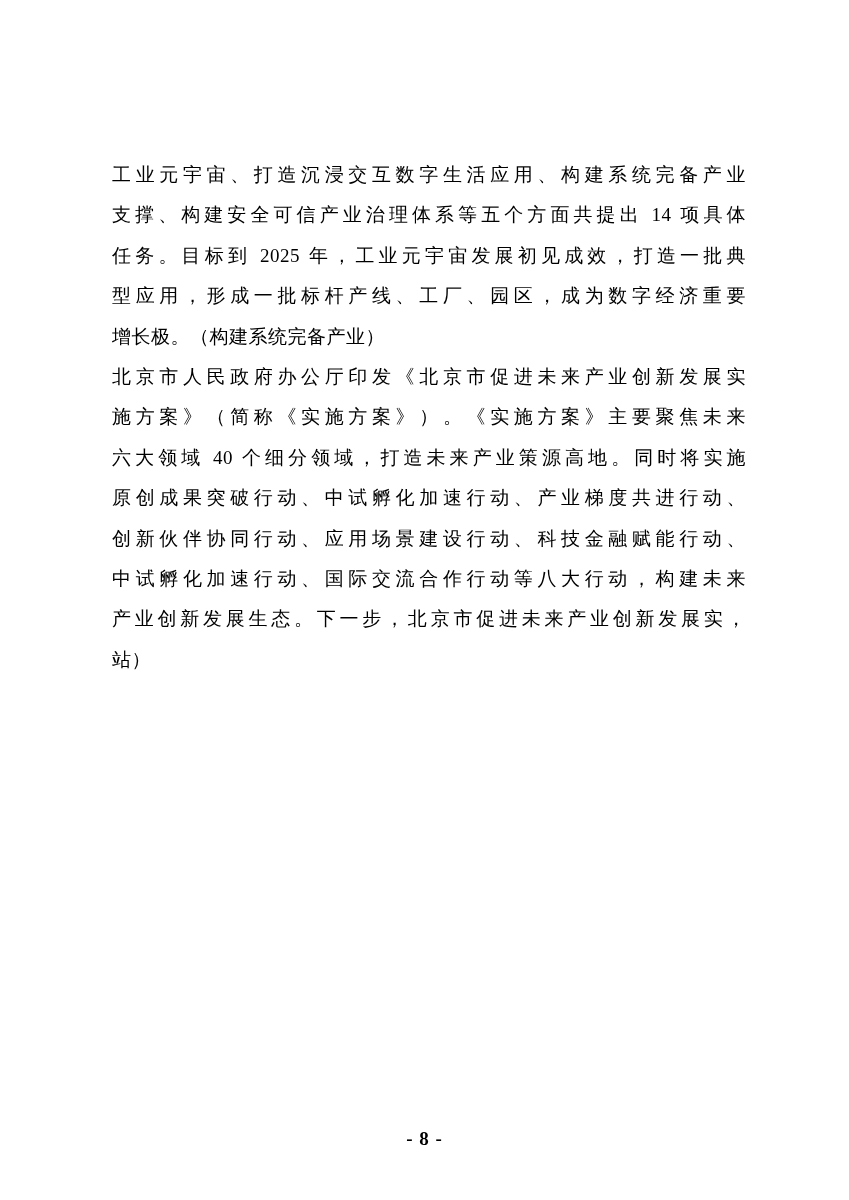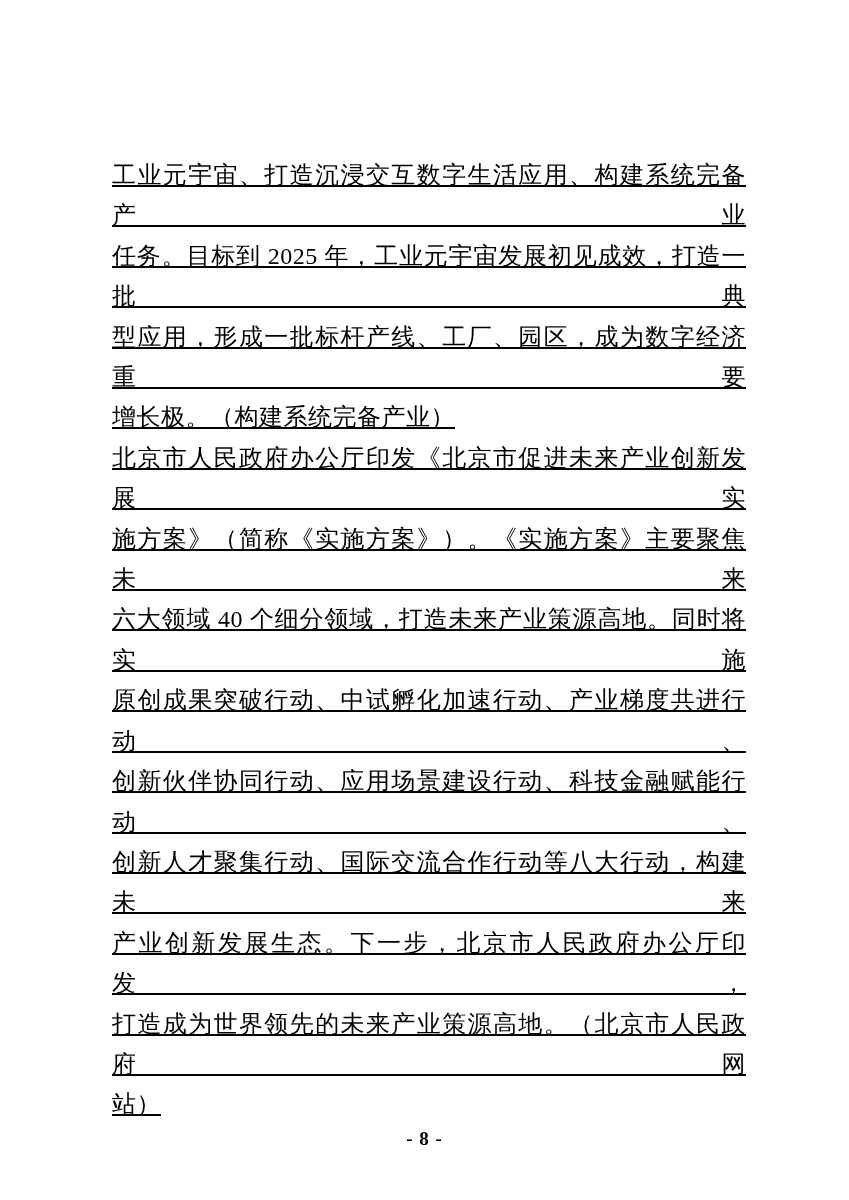--- a/index.html
+++ b/index.html
@@ -17,26 +17,25 @@
     inset: 0;
     background: #ffffff;
   }
   .text-block {
     position: absolute;
     left: 112px;
     top: 155px;
     width: 634px;
   }
   .line {
-    font-size: 24px;
+    font-size: 19px;
     line-height: 40.4px;
     text-align: justify;
     text-align-last: justify;
     letter-spacing: 0.5px;
-    text-decoration: underline;
   }
   .line.last {
     text-align-last: left;
   }
   .line.indent {
     text-indent: 2em;
   }
   .bold {
     font-weight: bold;
   }
@@ -55,34 +54,34 @@
 </style>
 </head>
 <body>
 
 <div class="page">
 
   <div class="text-block">
 
     <div>
       <div class="line">工业元宇宙、打造沉浸交互数字生活应用、构建系统完备产业</div>
+      <div class="line">支撑、构建安全可信产业治理体系等五个方面共提出 14 项具体</div>
       <div class="line">任务。目标到 2025 年，工业元宇宙发展初见成效，打造一批典</div>
       <div class="line">型应用，形成一批标杆产线、工厂、园区，成为数字经济重要</div>
       <div class="line last">增长极。（构建系统完备产业）</div>
     </div>
 
     <div>
       <div class="line">北京市人民政府办公厅印发《北京市促进未来产业创新发展实</div>
       <div class="line">施方案》（简称《实施方案》）。《实施方案》主要聚焦未来</div>
       <div class="line">六大领域 40 个细分领域，打造未来产业策源高地。同时将实施</div>
       <div class="line">原创成果突破行动、中试孵化加速行动、产业梯度共进行动、</div>
       <div class="line">创新伙伴协同行动、应用场景建设行动、科技金融赋能行动、</div>
-      <div class="line">创新人才聚集行动、国际交流合作行动等八大行动，构建未来</div>
-      <div class="line">产业创新发展生态。下一步，北京市人民政府办公厅印发，</div>
-      <div class="line">打造成为世界领先的未来产业策源高地。（北京市人民政府网</div>
+      <div class="line">中试孵化加速行动、国际交流合作行动等八大行动，构建未来</div>
+      <div class="line">产业创新发展生态。下一步，北京市促进未来产业创新发展实，</div>
       <div class="line last">站）</div>
     </div>
 
   </div>
 
   <div class="page-footer">
     <span class="page-number">- 8 -</span>
   </div>
 
 </div>

